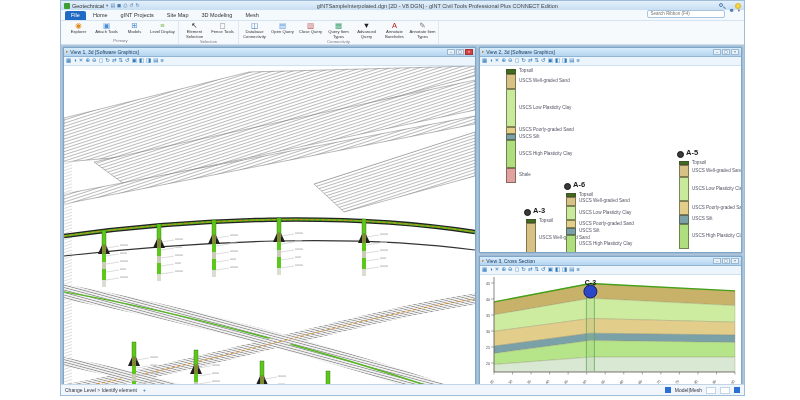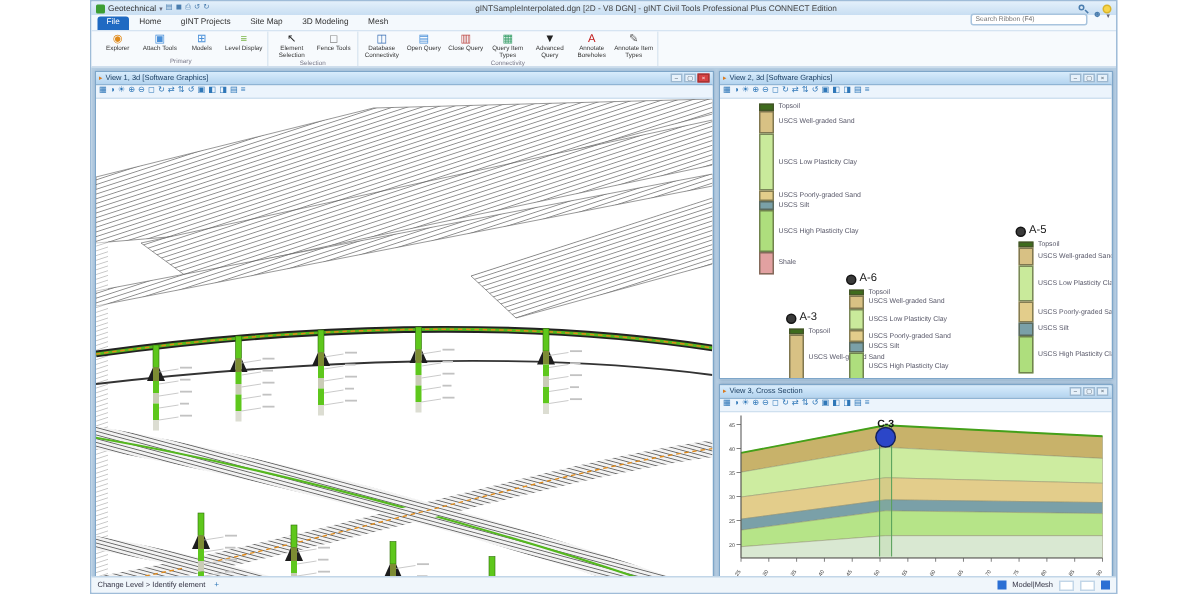--- a/index.html
+++ b/index.html
@@ -60,21 +60,21 @@
   .vtools{height:9px;background:#ecf4fc;border-bottom:1px solid #cfe0ef;display:flex;
           align-items:center;padding:0 2px;gap:2px;}
   .vticon{font-size:5.5px;color:#2f77b8;line-height:1;}
   .vcanvas{position:absolute;top:18px;left:0;right:0;bottom:0;background:#fff;overflow:hidden;}
   
   .logcol{position:absolute;width:10px;}
   .seg{width:100%;border:0.5px solid rgba(70,70,45,.6);}
   .seglabel{position:absolute;font-size:4.6px;color:#556;white-space:nowrap;line-height:1;}
   .mk{position:absolute;width:7px;height:7px;border-radius:50%;background:#3a3a3a;
       border:1px solid #141414;}
-  .mklabel{position:absolute;font-size:7.5px;font-weight:normal;color:#1a1a1a;line-height:1;}
+  .mklabel{position:absolute;font-size:7.5px;font-weight:bold;color:#1a1a1a;line-height:1;}
   
   .statusbar{position:absolute;left:0;right:0;bottom:0;height:11px;background:#f0f6fb;
              border-top:1px solid #c2d6e8;display:flex;align-items:center;font-size:5px;
              color:#334;padding:0 4px;gap:6px;}
   .sb-right{margin-left:auto;display:flex;align-items:center;gap:4px;}
   .sb-box{width:10px;height:7px;border:1px solid #c2d6e8;background:#fff;}
   .sb-chip{width:6px;height:6px;background:#2b6fd4;}
   .sb-snap{color:#2f77b8;font-size:5.5px;}
 </style>
 </head>

